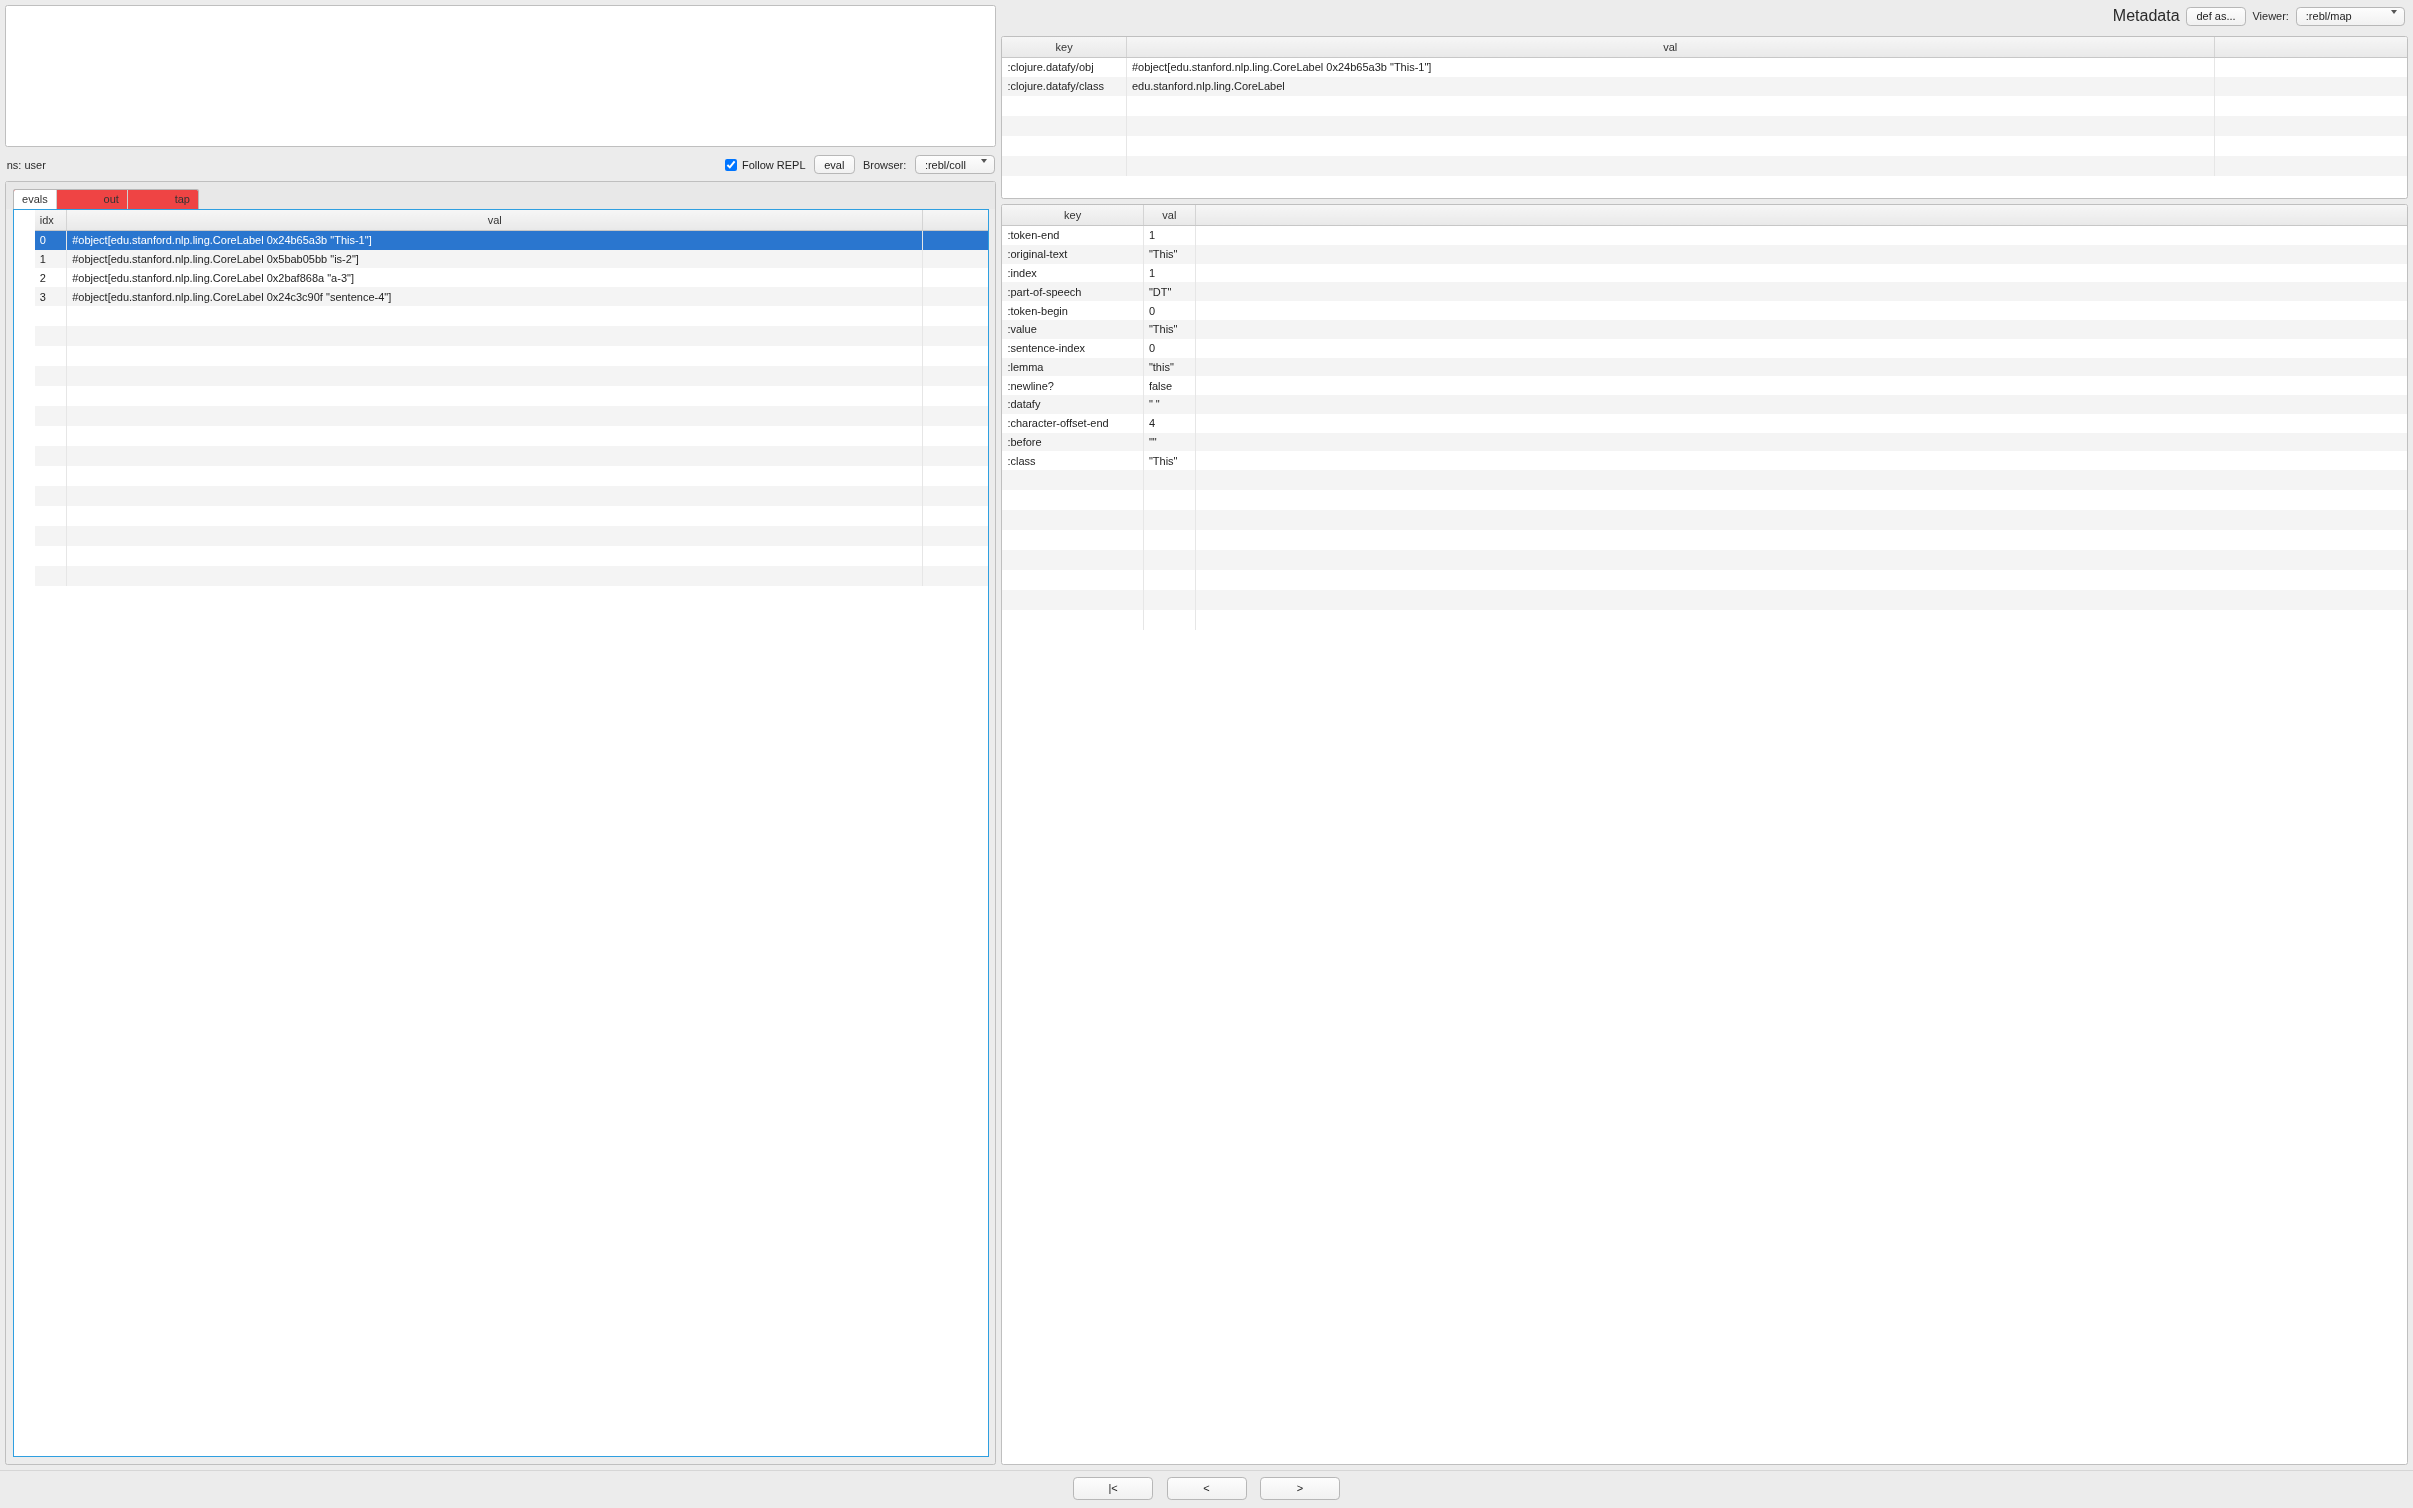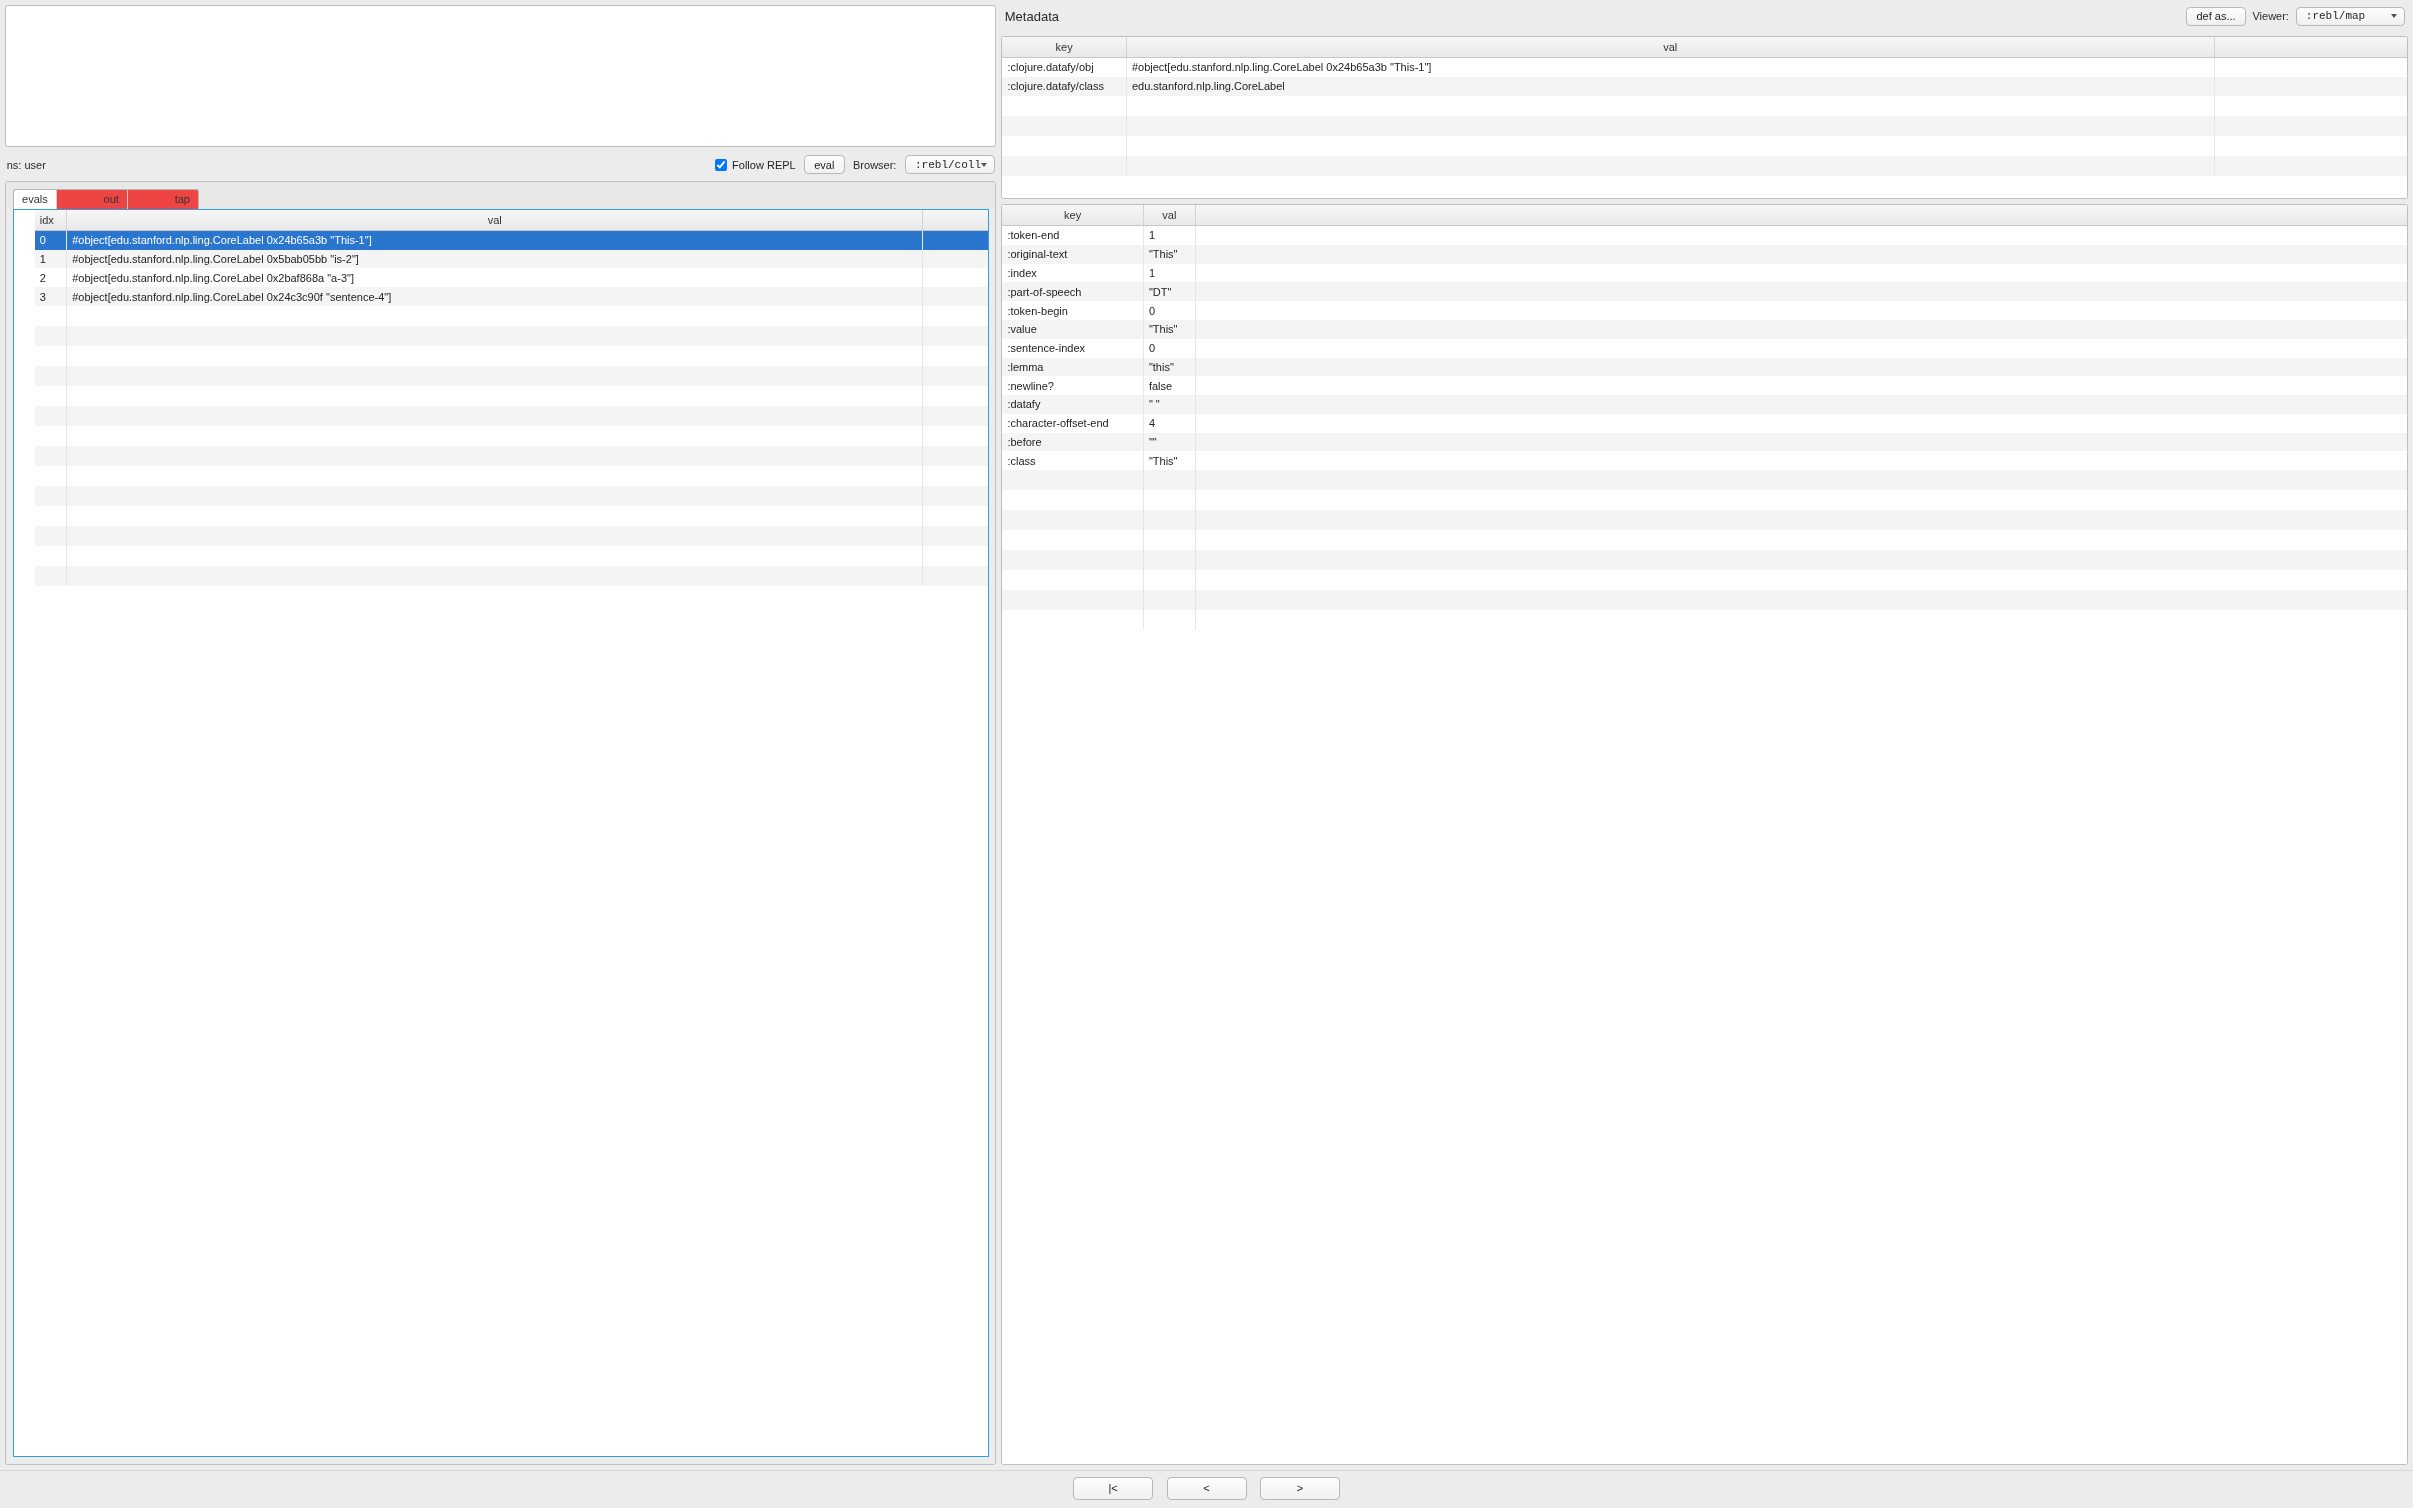--- a/index.html
+++ b/index.html
@@ -61,29 +61,29 @@
     background: linear-gradient(#fdfdfd, #f1f1f1);
     border: 0.8px solid #b7b7b7;
     border-radius: 4.2px;
     padding: 2.5px 9.2px;
     font-size: 11px;
     color: #222;
     cursor: pointer;
   }
   .select {
     display: inline-flex;
-    align-items: center;
+    align-items: flex-start;
+    gap: 5px;
     background: linear-gradient(#fdfdfd, #f1f1f1);
     border: 0.8px solid #b7b7b7;
     border-radius: 4.2px;
     padding: 2.5px 6.7px 2.5px 9.2px;
     min-width: 80px;
     font-size: 11px;
     cursor: pointer;
-    font-family: Liberation Mono, monospace;
   }
   .select .caret {
     margin-left: auto;
     width: 0; height: 0;
     border-left: 3.4px solid transparent;
     border-right: 3.4px solid transparent;
     border-top: 4.2px solid #555;
   }
   .check {
     display: inline-flex; align-items: center; gap: 5px;
@@ -164,22 +164,22 @@
 
   
   .meta-header {
     display: flex;
     align-items: center;
     padding: 1.7px 3.4px 5px 3.4px;
     gap: 6.7px;
   }
   .meta-header .title {
     flex: 1;
-    text-align: left;
-    font-size: 13px;
+    text-align: right;
+    font-size: 16px;
     color: #2a2a2a;
   }
   .meta-table-wrap, .detail-table-wrap {
     background: #fff;
     border: 0.8px solid #bfbfbf;
     border-radius: 2.5px;
     overflow: auto;
   }
   .meta-table-wrap { height: 163px; }
   .detail-table-wrap { flex: 1; min-height: 0; }

